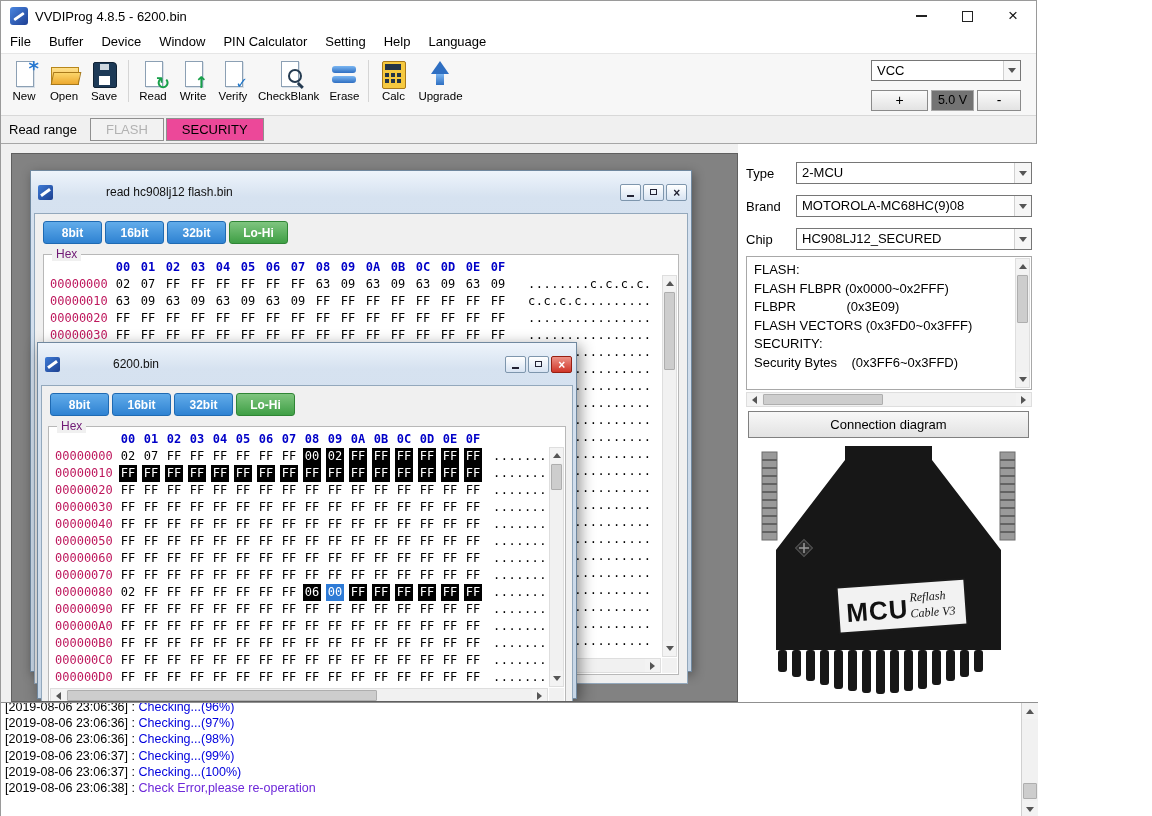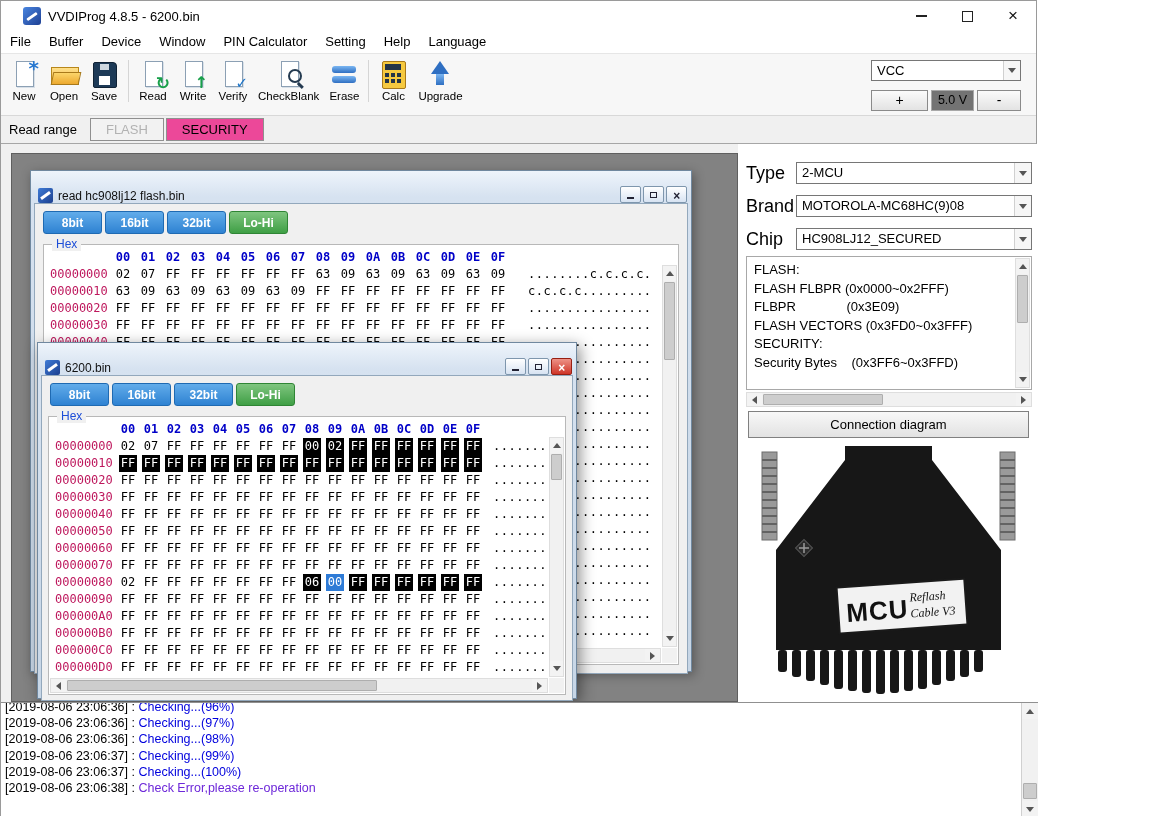--- a/index.html
+++ b/index.html
@@ -1,21 +1,21 @@
 <!DOCTYPE html>
 <html><head>
 <meta charset="utf-8">
 <style>
   * { box-sizing: border-box; margin: 0; padding: 0; }
   html,body { width:1152px; height:816px; background:#fff; font-family:"Liberation Sans",sans-serif; overflow:hidden; }
 
   .app { position:absolute; left:0; top:0; width:1037px; height:816px; background:#fff; border:1px solid #9a9a9a; }
 
   
-  .titlebar { height:30px; display:flex; align-items:center; padding-left:22px; background:#fff; }
+  .titlebar { height:30px; display:flex; align-items:center; padding-left:9px; background:#fff; }
   .app-icon { width:18px; height:18px; border-radius:3px; background:linear-gradient(135deg,#4a86e0,#1d3f93); margin-right:7px; position:relative; flex:0 0 18px; }
   .app-icon::after { content:""; position:absolute; left:3px; top:8px; width:12px; height:3px; background:#fff; transform:rotate(-35deg); border-radius:1px; }
   .title { font-size:13px; color:#000; }
   .win-controls { margin-left:auto; display:flex; height:100%; }
   .wc { width:46px; height:100%; display:flex; align-items:center; justify-content:center; color:#111; }
   .g-min { display:inline-block; width:11px; height:2px; background:#222; }
   .g-max { display:inline-block; width:11px; height:11px; border:1px solid #222; }
   .g-close::before { content:"×"; font-size:17px; line-height:1; }
 
   
@@ -69,39 +69,39 @@
 
   
   .main { position:relative; height:558px; background:#f0f0f0; }
   .mdi { position:absolute; left:10px; top:9px; width:727px; height:549px; background:#828282; border:1px solid #5f5f5f; overflow:hidden; }
   .side { position:absolute; left:737px; top:0; width:300px; height:100%; background:#fff; }
 
   
   .cw { position:absolute; background:linear-gradient(#eef4fb,#d6e2f0 26px,#c7d6e6); border:1px solid #70889f; padding:0 3px 3px; box-shadow:2px 3px 10px rgba(0,0,0,.35); }
   .cw1 { left:18px; top:16px; width:662px; height:502px; z-index:1; }
   .cw2 { left:25px; top:188px; width:540px; height:357px; z-index:2; box-shadow:3px 4px 14px rgba(0,0,0,.45); }
-  .cw-titlebar { height:32px; display:flex; align-items:flex-end; padding:0 1px 0 4px; }
+  .cw-titlebar { height:42px; display:flex; align-items:center; padding:0 1px 0 4px;gap:48px; }
   .cw-icon { width:15px; height:15px; flex:0 0 15px; margin-right:5px; border-radius:2px; background:linear-gradient(135deg,#3e7bd6,#1c3f8f); position:relative; }
   .cw-icon::after { content:""; position:absolute; left:2px; top:6px; width:11px; height:3px; background:#fff; transform:rotate(-35deg); }
   .cw-title { font-size:12px; color:#111; flex:1; white-space:nowrap; overflow:hidden; }
   .cw-btns { display:flex; }
   .cwb { width:21px; height:17px; background:linear-gradient(#ffffff,#d7e3f2); border:1px solid #7e96ad; border-radius:2px; margin-left:2px; display:inline-flex; align-items:center; justify-content:center; color:#223; }
   .g-min.s { width:7px; height:2px; background:currentColor; margin:0; align-self:flex-end; margin-bottom:3px; }
   .g-max.s { width:7px; height:6px; border:1.5px solid currentColor; }
   .g-close.s::before { font-size:12px; font-weight:bold; }
   .cw2 .cwb.close { background:linear-gradient(#ed9287,#cf3528); border-color:#971f12; color:#fff; }
   .cw-body { position:relative; height:calc(100% - 26px); background:#f0f0f0; border:1px solid #93a8bc; overflow:hidden; }
 
   .bit-btns { position:absolute; left:8px; top:7px; display:flex; }
   .bit-btn { min-width:59px; height:23px; line-height:22px; margin-right:3px; text-align:center; color:#fff; font-weight:bold; font-size:12px; border-radius:3px; border:1px solid #1f6ab2; background:linear-gradient(#62acea,#2e82d2); padding:0 6px; }
   .bit-btn.green { background:linear-gradient(#7fc57f,#3f9f45); border-color:#2f8535; }
 
   .hex-group { position:absolute; left:8px; right:8px; top:40px; bottom:8px; border:1px solid #b8b8b8; background:#fff; }
   .cw2 .hex-group { left:6px; right:6px; bottom:5px; }
-  .hex-label { position:absolute; top:-8px; left:8px; background:#f0f0f0; padding:0 4px; font-size:12px; color:#1d4ed8; }
+  .hex-label { position:absolute; top:-8px; left:8px; background:#f0f0f0; padding:0 4px; font-size:12px; color:#701a75; }
   .hex-view { position:absolute; left:6px; top:4px; right:17px; bottom:17px; overflow:hidden; font:12px/17px "DejaVu Sans Mono",monospace; color:#000; }
   .hex-row { display:flex; height:17px; align-items:center; white-space:nowrap; }
   .hex-row.head { font-weight:bold; }
   .addr { flex:0 0 64px; color:#be185d; }
   .byte { flex:0 0 18px; margin-right:7px; text-align:center; }
   .hex-view.w2 .byte { margin-right:5px; }
   .byte.hdr { color:#0000c8; }
   .byte.hl { background:#000; color:#fff; }
   .byte.cur { background:#2e7bd6; color:#fff; }
   .ascii { margin-left:14px; letter-spacing:.5px; white-space:pre; }
@@ -120,21 +120,21 @@
   .hs .sbtn.left { left:0; } .hs .sbtn.right { right:0; }
   .thumb { position:absolute; left:1px; right:1px; background:#cdcdcd; border:1px solid #aeaeae; border-radius:1px; }
   .thumb.h { top:1px; bottom:1px; left:auto; right:auto; }
   .t-up { width:0; height:0; border-left:4px solid transparent; border-right:4px solid transparent; border-bottom:5px solid #555; }
   .t-down { width:0; height:0; border-left:4px solid transparent; border-right:4px solid transparent; border-top:5px solid #555; }
   .t-left { width:0; height:0; border-top:4px solid transparent; border-bottom:4px solid transparent; border-right:5px solid #555; }
   .t-right { width:0; height:0; border-top:4px solid transparent; border-bottom:4px solid transparent; border-left:5px solid #555; }
 
   
   .field-row { position:absolute; left:8px; height:22px; display:flex; align-items:center; }
-  .field-label { width:50px; font-size:18px; }
+  .field-label { width:50px; font-size:13px; }
   .side .combo { width:236px; height:22px; }
   .combo-text { display:inline-block; max-width:210px; overflow:hidden; white-space:nowrap; }
   .chip-info { position:absolute; left:8px; top:112px; width:286px; height:134px; border:1px solid #a8a8a8; background:#fff; }
   .chip-text { position:absolute; left:7px; top:4px; right:17px; bottom:2px; overflow:hidden; font-size:13px; line-height:18.5px; white-space:pre; }
   .vs-info { top:1px; bottom:1px; right:1px; }
   .hs-info { left:8px; top:248px; width:286px; }
   .conn-btn { position:absolute; left:10px; top:267px; width:281px; height:27px; border:1px solid #808080; background:linear-gradient(#f8f8f8,#e2e2e2); font-size:13px; font-family:"Liberation Sans",sans-serif; display:flex; align-items:center; justify-content:center; }
   .connector { position:absolute; left:10px; top:300px; width:281px; height:252px; background:#fff; }
 
   

